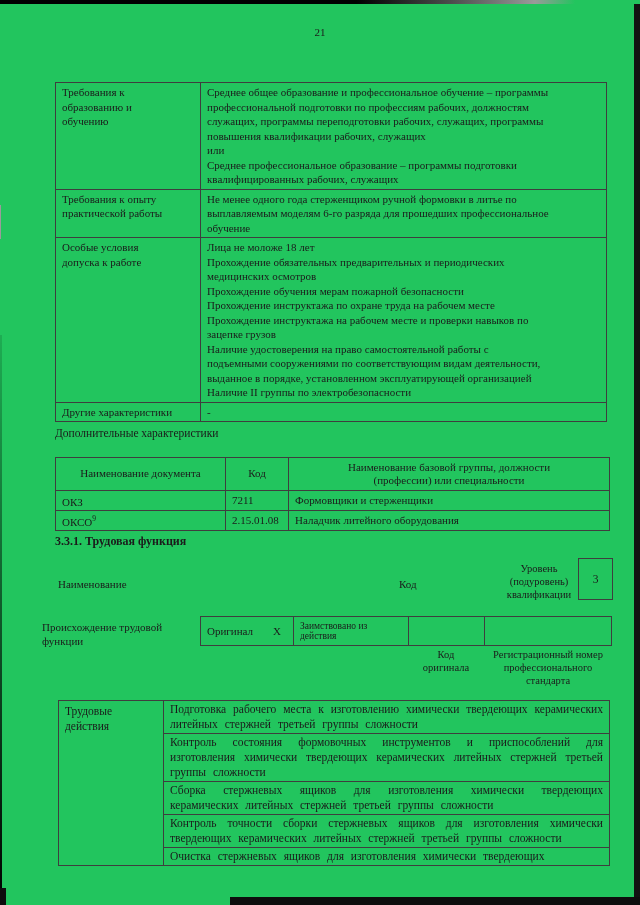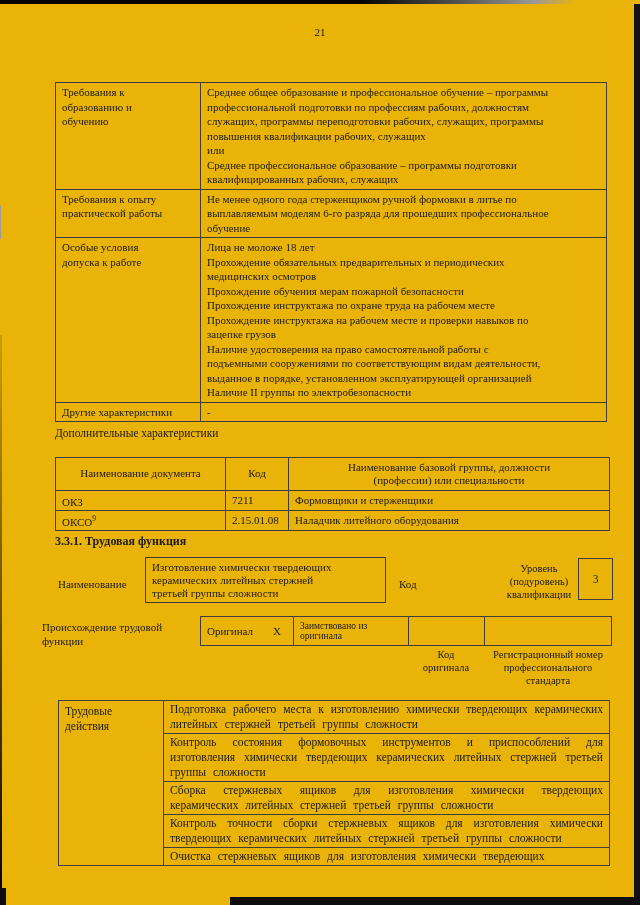--- a/index.html
+++ b/index.html
@@ -1,16 +1,16 @@
 <!DOCTYPE html>
 <html><head>
 <meta charset="utf-8">
 <style>
   html,body{margin:0;padding:0;background:#e8e8e8;}
-  .page{position:relative;width:640px;height:905px;background:#eab308;overflow:hidden;
+  .page{position:relative;width:640px;height:905px;background:#22c55e;overflow:hidden;
         font-family:"Liberation Serif", serif;color:#1b1b1b;}
   
   .scan-top{position:absolute;left:0;top:0;width:575px;height:4px;
     background:linear-gradient(to right,#000 0%,#000 62%,#4a4a4a 78%,#9a9a9a 93%,rgba(0,0,0,0) 100%);}
   .scan-right{position:absolute;left:634px;top:4px;width:6px;height:901px;background:#121212;}
   .scan-bottom{position:absolute;left:230px;top:897px;width:410px;height:8px;background:#0d0d0d;}
   .scan-left{position:absolute;left:0;top:335px;width:2px;height:570px;
     background:linear-gradient(to bottom,rgba(0,0,0,0.12),#000);}
   .scan-mark-bl{position:absolute;left:0;top:888px;width:6px;height:17px;background:#0d0d0d;}
   .scan-mark-l2{position:absolute;left:0;top:205px;width:1px;height:34px;background:#9b9b9b;}
@@ -141,23 +141,20 @@
       <td><span>ОКСО</span><sup>9</sup></td>
       <td>2.15.01.08</td>
       <td>Наладчик литейного оборудования</td>
     </tr>
   </tbody>
     </table>
 
   <div class="heading" id="h-function">3.3.1. Трудовая функция</div>
 
   <div class="lab" style="left:58px;top:577px;text-align:right;">Наименование</div>
-  <div class="fbox" id="name-box">Изготовление химически твердеющих
-керамических литейных стержней
-третьей группы сложности</div>
   <div class="lab" style="left:399px;top:577px;">Код</div>
   <div class="lab" id="level-label">Уровень
 (подуровень)
 квалификации</div>
   <div class="fbox" id="level-box">3</div>
 
   <div class="lab" style="left:42px;top:620px;">Происхождение трудовой
 функции</div>
   <table class="origin-table">
     <colgroup>
@@ -168,21 +165,21 @@
       </colgroup>
     <tbody>
         <tr>
       <td>
         <div class="orig-cell">
           <span>Оригинал</span>
           <span>X</span>
         </div>
       </td>
       <td class="borrowed">Заимствовано из
-оригинала</td>
+действия</td>
       <td></td>
       <td></td>
     </tr>
   </tbody>
     </table>
   <div class="under-label" id="origin-code-label">Код
 оригинала</div>
   <div class="under-label" id="origin-reg-label">Регистрационный номер
 профессионального
 стандарта</div>

